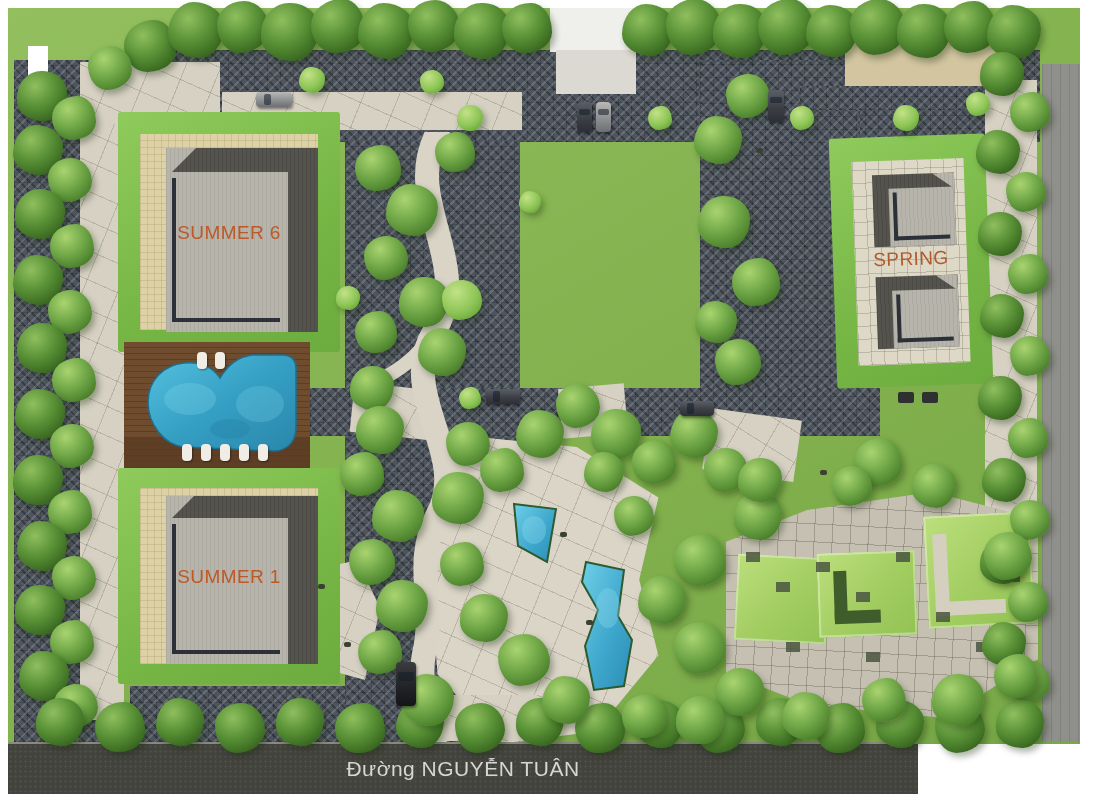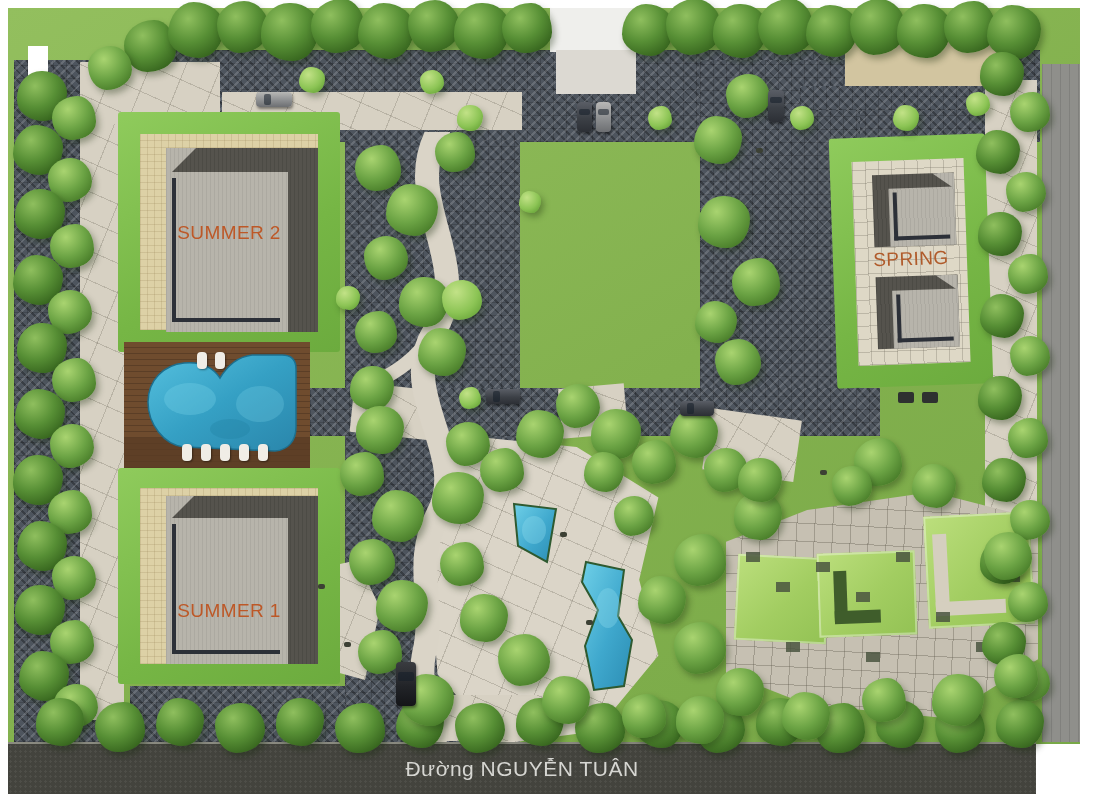--- a/index.html
+++ b/index.html
@@ -97,42 +97,42 @@
   <div class="abs lawn" style="left:818px;top:552px;width:98px;height:84px;transform:rotate(-2deg);z-index:8;">
     <div class="hedge" style="left:16px;top:18px;width:13px;height:52px;"></div>
     <div class="hedge" style="left:16px;top:58px;width:46px;height:13px;"></div>
   </div>
   <div class="abs lawn" style="left:926px;top:514px;width:106px;height:112px;transform:rotate(-3deg);z-index:8;">
     <div class="abs" style="left:8px;top:18px;width:14px;height:82px;background:#d5cfbf;"></div>
     <div class="abs" style="left:8px;top:86px;width:70px;height:14px;background:#d5cfbf;"></div>
   </div>
 
   <div class="abs roadside" style="left:1042px;top:64px;width:38px;height:678px;z-index:4;"></div>
-  <div class="abs mainroad" style="left:8px;top:742px;width:1028px;height:50px;z-index:10;text-decoration:underline;">
+  <div class="abs mainroad" style="left:8px;top:742px;width:910px;height:50px;z-index:10;text-decoration:underline;">
     <div class="street-label" style="top:13px;">Đường NGUYỄN TUÂN</div>
   </div>
   <div class="abs" style="left:550px;top:8px;width:92px;height:44px;background:#efefec;z-index:6;"></div>
   <div class="abs" style="left:556px;top:50px;width:80px;height:44px;background:#dcd9d2;z-index:6;"></div>
   <div class="abs" style="left:28px;top:46px;width:20px;height:52px;background:#ffffff;z-index:6;"></div>
 
   <svg class="abs" style="left:338px;top:132px;z-index:7;" width="200" height="615" viewBox="0 0 200 615">
     <path d="M100,0 C62,70 138,130 96,200 C58,262 132,322 100,382 C74,432 98,472 86,522 C78,562 102,582 96,615" fill="none" stroke="#dad4c7" stroke-width="24" stroke-linecap="round"></path>
     <path d="M96,200 C78,228 58,240 38,250" fill="none" stroke="#dad4c7" stroke-width="14" stroke-linecap="round"></path>
   </svg>
 
   <div class="abs" style="left:118px;top:112px;width:222px;height:240px;z-index:10;">
     <div class="abs bgreen" style="left:0;top:0;width:222px;height:240px;"></div>
     <div class="abs beige" style="left:22px;top:22px;width:178px;height:196px;"></div>
     <div class="abs roofdark" style="left:48px;top:36px;width:152px;height:184px;">
       <div class="abs rooflight wedgeTL" style="left:0;top:0;width:30px;height:30px;"></div>
       <div class="abs rooflight" style="left:0;top:24px;width:122px;height:160px;">
         <div class="abs lframe" style="left:6px;top:6px;width:108px;height:144px;box-sizing:border-box;"></div>
       </div>
     </div>
-    <div class="bldg-label" style="top:110px;">SUMMER 2</div>
+    <div class="bldg-label" style="top:110px;">SUMMER 6</div>
   </div>
 
   <div class="abs" style="left:124px;top:342px;width:186px;height:126px;z-index:10;">
     <div class="abs" style="left:0;top:0;width:186px;height:126px;background:#6f4c2e;
          background-image:repeating-linear-gradient(0deg, rgba(0,0,0,.18) 0 1px, transparent 1px 6px);"></div>
     <div class="abs" style="left:0;top:96px;width:186px;height:30px;background:#5a3c24;opacity:.8;"></div>
     <svg class="abs" style="left:6px;top:2px;" width="174" height="116" viewBox="0 0 174 116">
       <defs>
         <linearGradient id="pw" x1="0" y1="0" x2="1" y2="1">
           <stop offset="0" stop-color="#55c0de"></stop>
@@ -149,21 +149,21 @@
 
   <div class="abs" style="left:118px;top:468px;width:222px;height:216px;z-index:10;">
     <div class="abs bgreen" style="left:0;top:0;width:222px;height:216px;"></div>
     <div class="abs beige" style="left:22px;top:20px;width:178px;height:176px;"></div>
     <div class="abs roofdark" style="left:48px;top:28px;width:152px;height:168px;">
       <div class="abs rooflight wedgeTL" style="left:0;top:0;width:28px;height:28px;"></div>
       <div class="abs rooflight" style="left:0;top:22px;width:122px;height:146px;">
         <div class="abs lframe" style="left:6px;top:6px;width:108px;height:130px;box-sizing:border-box;"></div>
       </div>
     </div>
-    <div class="bldg-label" style="top:98px;margin-top:34px;">SUMMER 1</div>
+    <div class="bldg-label" style="top:98px;">SUMMER 1</div>
   </div>
 
 
   <div class="abs" style="left:833px;top:136px;width:156px;height:250px;transform:rotate(-2deg);z-index:10;">
     <div class="abs bgreen" style="left:0;top:0;width:156px;height:250px;"></div>
     <div class="abs tiles" style="left:22px;top:24px;width:112px;height:204px;background-color:#ded8c6;"></div>
     <div class="abs roofdark" style="left:42px;top:38px;width:82px;height:72px;">
       <div class="abs rooflight wedgeTR" style="right:0;top:0;width:22px;height:16px;"></div>
       <div class="abs rooflight" style="left:16px;top:14px;width:66px;height:58px;">
         <div class="abs lframe" style="left:4px;top:4px;width:56px;height:48px;box-sizing:border-box;"></div>

